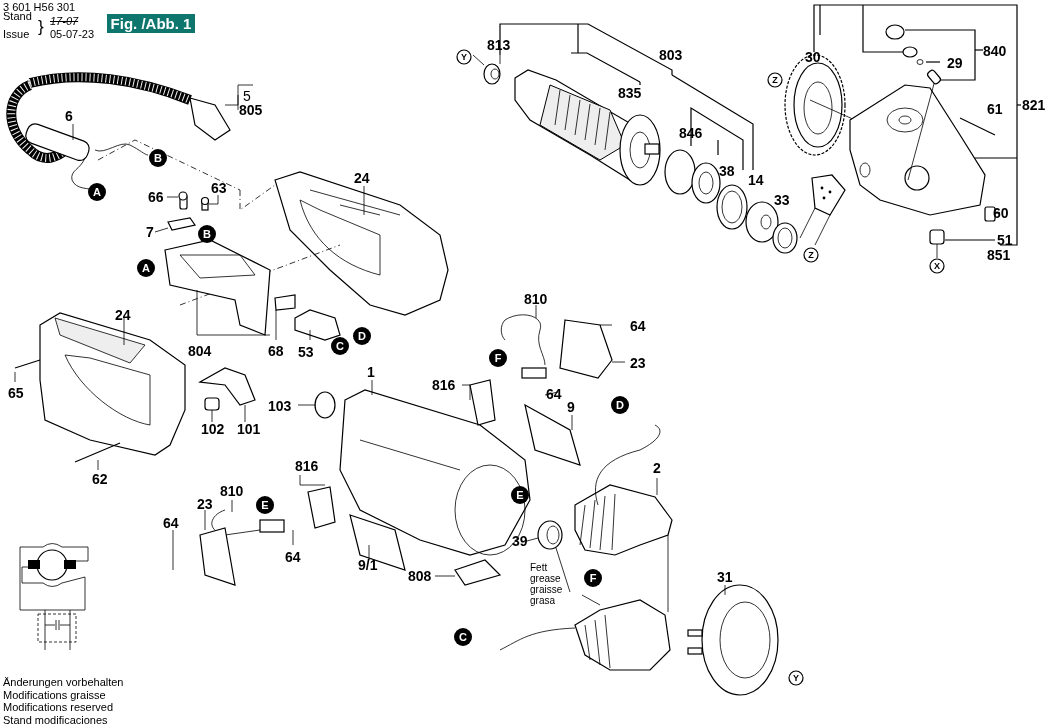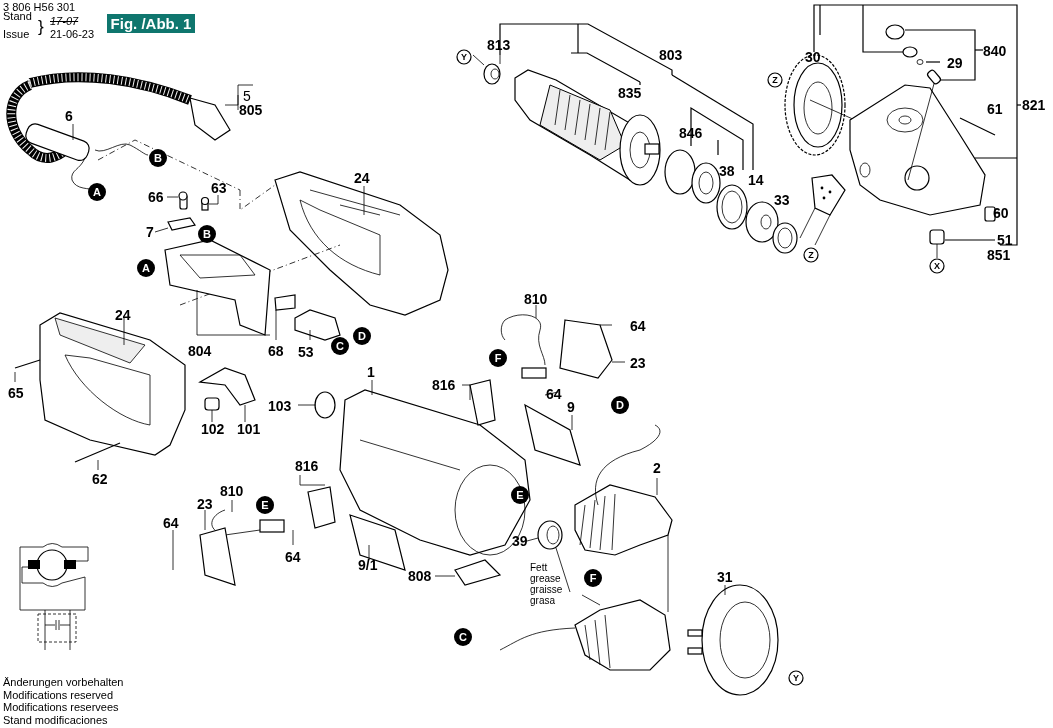--- a/index.html
+++ b/index.html
@@ -16,32 +16,32 @@
   .part{stroke:#000;stroke-width:1.2;fill:#fff;}
   .partg{stroke:#000;stroke-width:1;fill:#eee;}
   .conn-dark{fill:#000;}
   .conn-dark-t{fill:#fff;font-family:"Liberation Sans",sans-serif;font-weight:bold;font-size:11px;}
   .conn-light{fill:#fff;stroke:#000;stroke-width:1.2;}
   .conn-light-t{fill:#000;font-family:"Liberation Sans",sans-serif;font-size:9px;font-weight:bold;}
 </style>
 </head>
 <body>
 
-<div class="hdr" style="left:3px;top:1px;">3 806 H56 301</div>
+<div class="hdr" style="left:3px;top:1px;">3 601 H56 301</div>
 <div class="hdr" style="left:3px;top:10px;">Stand</div>
 <div class="hdr" style="left:3px;top:28px;text-align:right;">Issue</div>
 <div class="hdr" style="left:38px;top:14px;font-size:17px;line-height:26px;">}</div>
 <div class="hdr" style="left:50px;top:15px;text-decoration:line-through;font-style:italic;">17-07</div>
-<div class="hdr" style="left:50px;top:28px;">21-06-23</div>
+<div class="hdr" style="left:50px;top:28px;">05-07-23</div>
 <div class="figbox">Fig. /Abb. 1</div>
 
 <div class="footer">
   <div>Änderungen vorbehalten</div>
+  <div>Modifications graisse</div>
   <div>Modifications reserved</div>
-  <div>Modifications reservees</div>
   <div>Stand modificaciones</div>
 </div>
 
 <svg id="dia" width="1053" height="728" viewBox="0 0 1053 728">
 
   <g>
     <polyline class="ln" points="500,55 500,24 588,24 672,70 672,75"></polyline>
     <line class="ln" x1="578" y1="24" x2="578" y2="53"></line>
     <polyline class="ln" points="571,53 587,53 640,82"></polyline>
     <line class="ln" x1="640" y1="82" x2="640" y2="85"></line>

